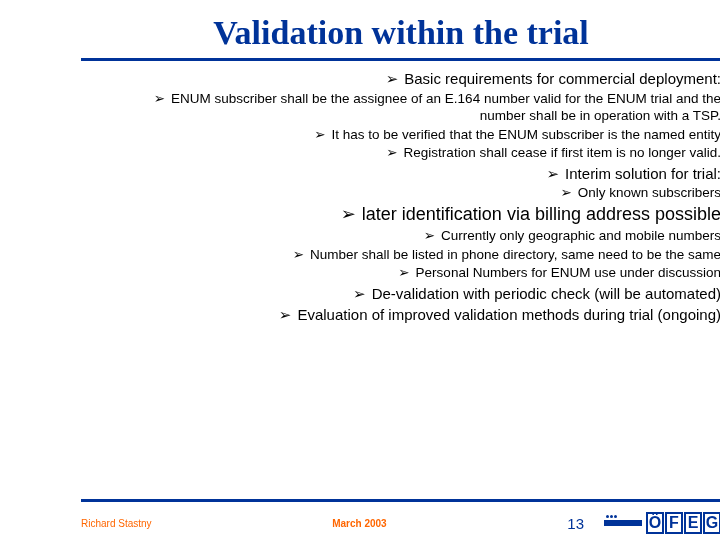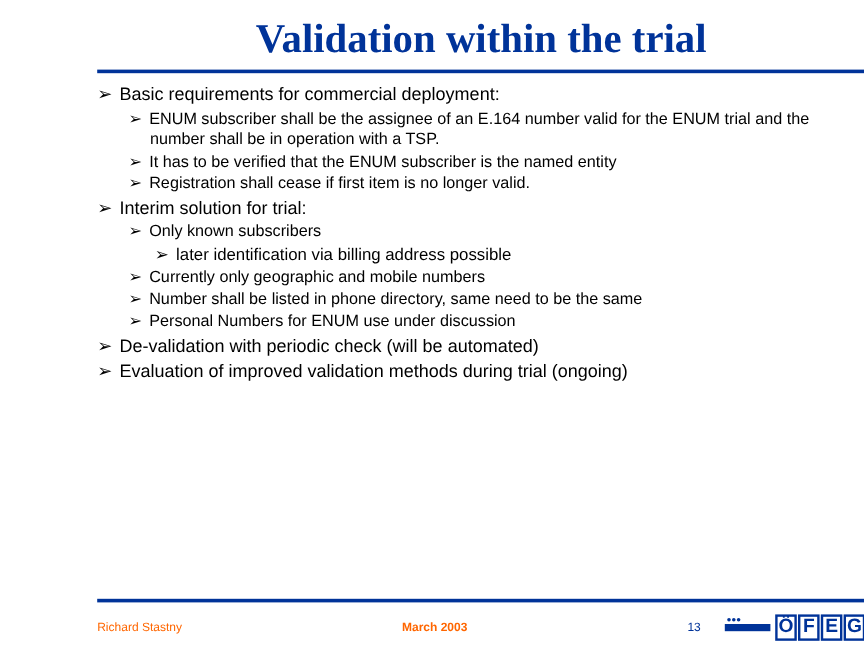--- a/index.html
+++ b/index.html
@@ -1,30 +1,30 @@
 <!DOCTYPE html>
 <html><head>
 <meta charset="utf-8">
 <style>
   * { box-sizing: border-box; margin: 0; padding: 0; }
   html, body { width: 720px; height: 540px; background: #fff; font-family: "Times New Roman", Times, serif; }
   .slide { width: 720px; height: 540px; padding: 10px 40px 0 40px; position: relative; margin-left: 41px; }
   .title { color: #003399; font-size: 34px; font-weight: bold; text-align: center; margin-top: 4px; margin-bottom: 6px; }
   .rule-top { border: none; border-top: 3px solid #003399; margin: 0 0 8px 0; }
-  .content { font-family: Verdana, Arial, sans-serif; color: #000; font-size: 15px; line-height: 1.3; }
+  .content { font-family: Verdana, Arial, sans-serif; color: #000; font-size: 15px; line-height: 1.3; text-align: right; }
   .l1 { padding-left: 22px; text-indent: -22px; margin-top: 2px; }
   .l2 { padding-left: 44px; text-indent: -18px; font-size: 13.5px; margin-top: 1px; }
-  .l3 { padding-left: 64px; text-indent: -16px; font-size: 14px; margin-top: 1px; }
+  .l3 { padding-left: 64px; text-indent: -16px; font-size: 18px; margin-top: 1px; }
   .bullet { font-family: Wingdings, Arial, sans-serif; color: #000; margin-right: 6px; }
   .footer { position: absolute; left: 40px; right: 40px; bottom: 6px; }
   .rule-bottom { border: none; border-top: 3px solid #003399; margin-bottom: 10px; }
   .footline { display: flex; align-items: center; justify-content: space-between; font-family: Verdana, Arial, sans-serif; font-size: 10px; }
   .author { color: #FF6600; }
   .date { color: #FF6600; font-weight: bold; }
-  .pagenum { color: #003399; font-size: 10px; }
+  .pagenum { color: #003399; font-size: 15px; }
   .logo { display: inline-flex; align-items: center; gap: 4px; }
   .logo .bar { width: 38px; height: 6px; background: #003399; display: inline-block; position: relative; }
   .logo .dots { position: absolute; top: -5px; left: 2px; display: flex; gap: 1px; }
   .logo .dot { width: 3px; height: 3px; background: #003399; border-radius: 50%; }
   .logo .text { display: flex; gap: 1px; }
   .logo .ch { font-family: Arial, sans-serif; font-weight: bold; font-size: 16px; color: #003399; border: 2px solid #003399; width: 18px; height: 22px; display: inline-flex; align-items: center; justify-content: center; line-height: 1; }
   .right-foot { display: flex; align-items: center; gap: 20px; }
 </style>
 </head>
 <body>

